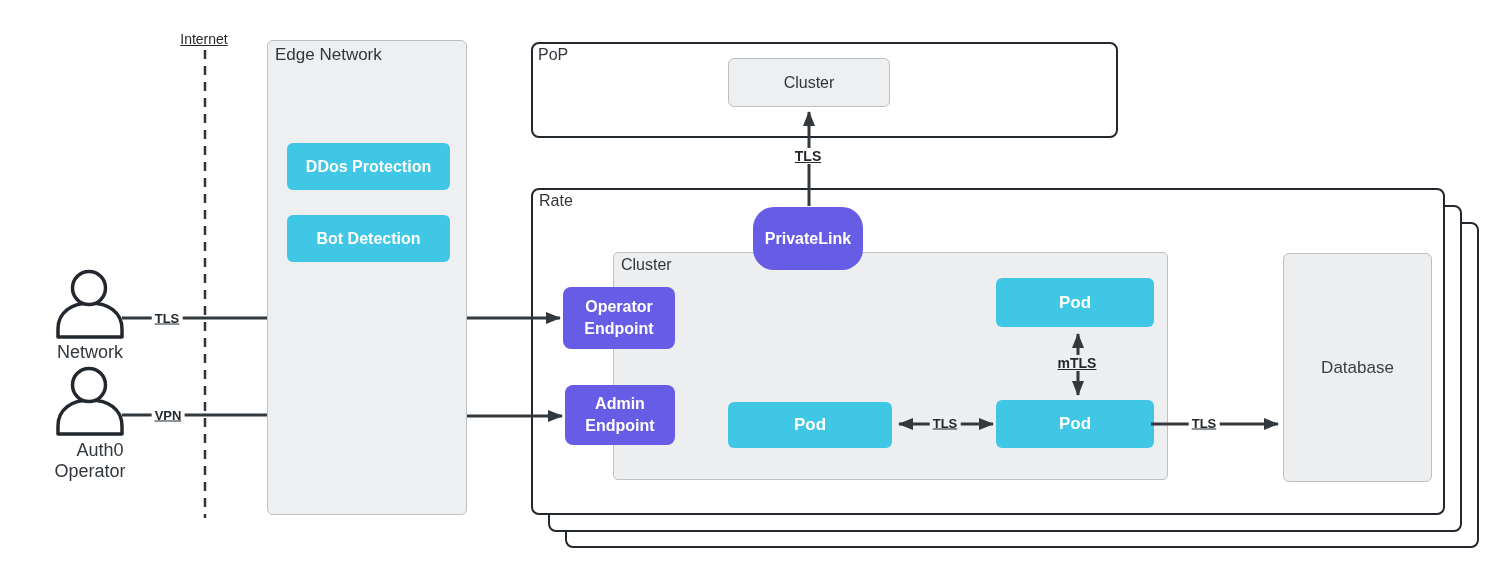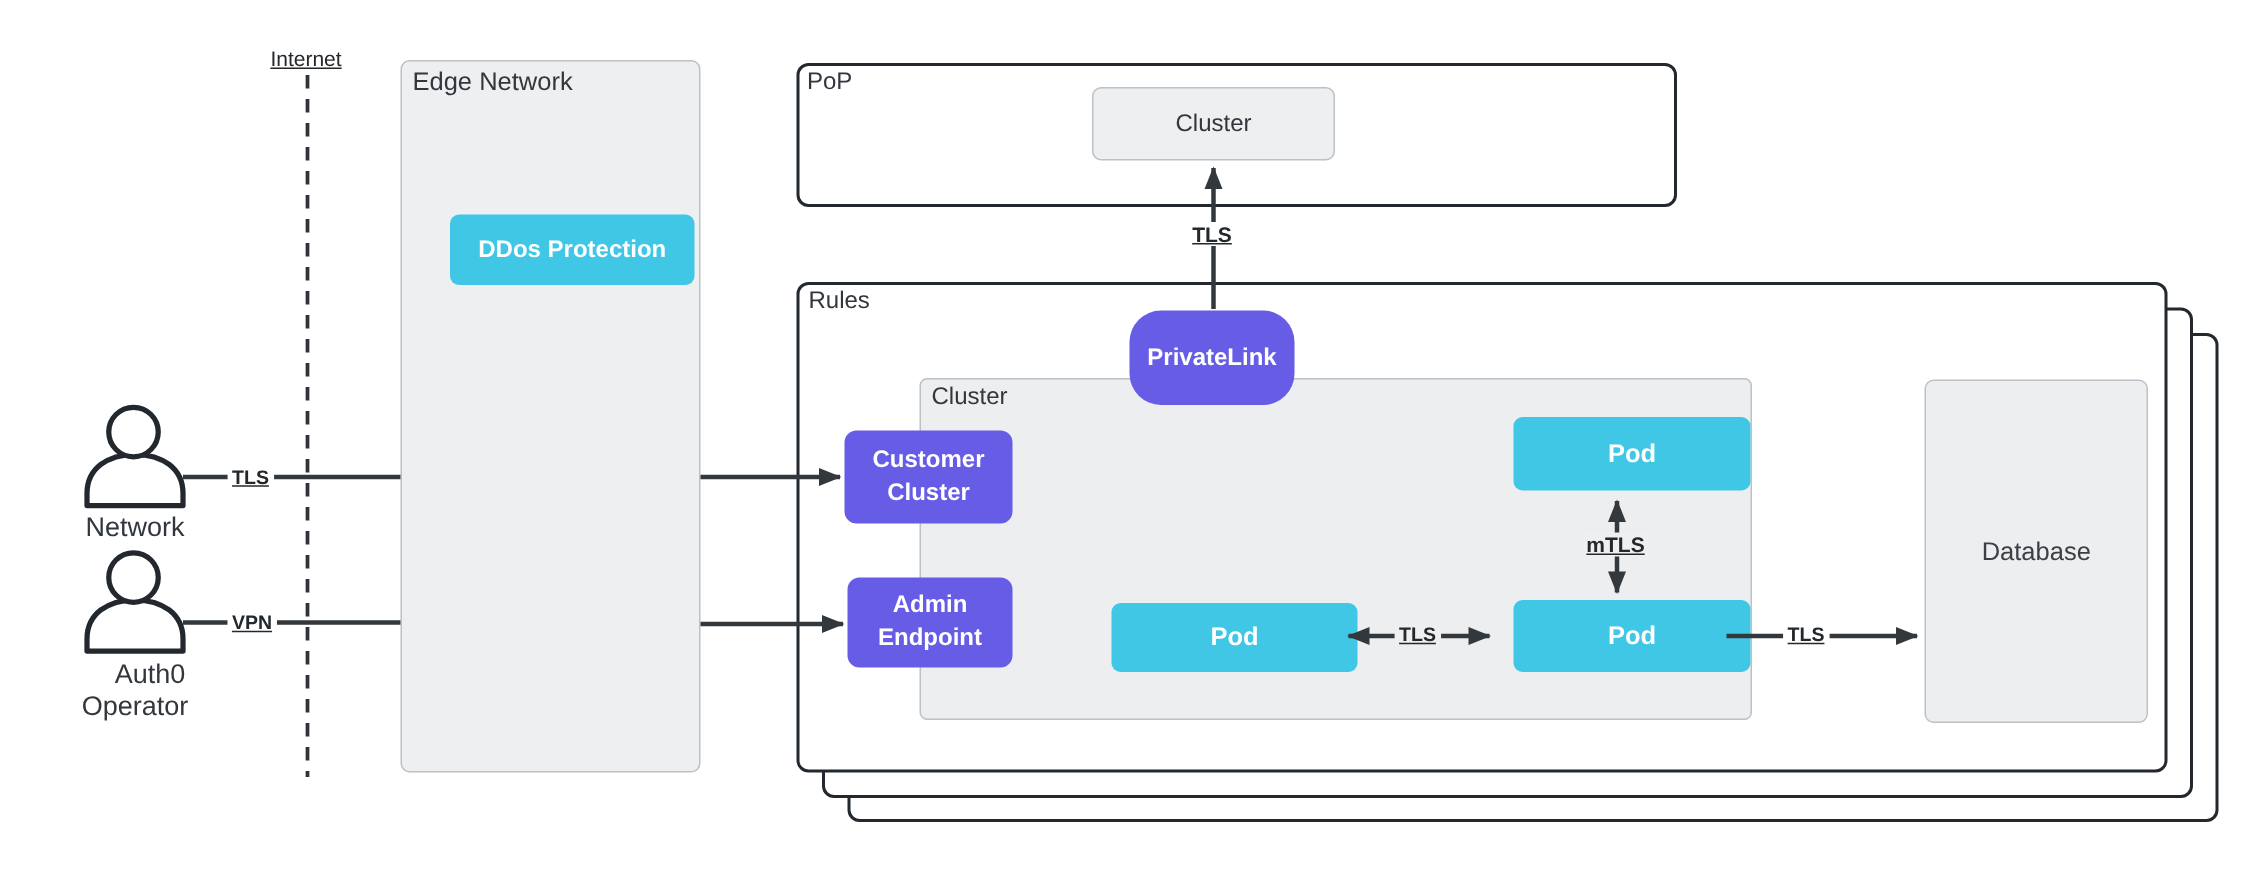--- a/index.html
+++ b/index.html
@@ -12,21 +12,21 @@
   
   .frame{position:absolute;background:#ffffff;border:2.5px solid #23282e;border-radius:8px;}
   .frame-title{position:absolute;font-size:16px;color:#32373d;z-index:6;}
 
   
   .gray-box{position:absolute;background:#edeff1;border:1px solid #bcc1c6;border-radius:6px;}
 
   
   .cyan{position:absolute;background:#41c7e6;border-radius:6px;color:#ffffff;
         font-weight:bold;font-size:16px;display:flex;align-items:center;justify-content:center;
-        text-align:center;z-index:5;margin-left:13px;}
+        text-align:center;z-index:5;}
   
   .purple{position:absolute;background:#675ce5;border-radius:8px;color:#ffffff;
         font-weight:bold;font-size:16px;display:flex;align-items:center;justify-content:center;
         text-align:center;line-height:1.35;z-index:5;}
 
   .plain-label{position:absolute;color:#32373d;z-index:6;}
   .center-txt{display:flex;align-items:center;justify-content:center;text-align:center;}
 
   .conn-label{position:absolute;transform:translate(-50%,-50%);font-weight:bold;font-size:13px;
         color:#23282d;background:#ffffff;padding:0 3px;z-index:20;white-space:nowrap;text-decoration:underline;}
@@ -39,35 +39,36 @@
   .watermark{position:absolute;right:14px;top:540px;font-size:17px;color:#a2a2a2;z-index:30;letter-spacing:1px;}
 </style>
 </head>
 <body>
 
 <div id="canvas">
 
   <div class="frame" style="left:565px;top:222px;width:914px;height:326px;"></div>
   <div class="frame" style="left:548px;top:205px;width:914px;height:327px;"></div>
   <div class="frame" style="left:531px;top:188px;width:914px;height:327px;z-index:2;"></div>
-  <div class="frame-title" style="left:539px;top:192px;">Rules</div>
+  <div class="frame-title" style="left:539px;top:192px;">Rate</div>
 
   <div class="frame" style="left:531px;top:42px;width:587px;height:96px;z-index:2;"></div>
   <div class="frame-title" style="left:538px;top:46px;">PoP</div>
   <div class="gray-box center-txt" style="left:728px;top:58px;width:162px;height:49px;z-index:5;font-size:16px;color:#32373d;">Cluster</div>
 
   <div class="gray-box" style="left:267px;top:40px;width:200px;height:475px;z-index:3;"></div>
   <div class="plain-label" style="left:275px;top:45px;font-size:17px;z-index:6;">Edge Network</div>
   <div class="cyan" style="left:287px;top:143px;width:163px;height:47px;">DDos Protection</div>
+  <div class="cyan" style="left:287px;top:215px;width:163px;height:47px;">Bot Detection</div>
 
   <div class="gray-box" style="left:613px;top:252px;width:555px;height:228px;background:#eceef0;border-radius:5px;z-index:3;"></div>
   <div class="plain-label" style="left:621px;top:256px;font-size:16px;">Cluster</div>
 
   <div class="purple" style="left:753px;top:207px;width:110px;height:63px;border-radius:21px;">PrivateLink</div>
-  <div class="purple" style="left:563px;top:287px;width:112px;height:62px;padding:0 8px;">Customer Cluster</div>
+  <div class="purple" style="left:563px;top:287px;width:112px;height:62px;padding:0 8px;">Operator Endpoint</div>
   <div class="purple" style="left:565px;top:385px;width:110px;height:60px;padding:16px 8px;">Admin Endpoint</div>
 
   <div class="cyan" style="left:728px;top:402px;width:164px;height:46px;font-size:17px;">Pod</div>
   <div class="cyan" style="left:996px;top:278px;width:158px;height:49px;font-size:17px;">Pod</div>
   <div class="cyan" style="left:996px;top:400px;width:158px;height:48px;font-size:17px;">Pod</div>
 
   <div class="gray-box center-txt" style="left:1283px;top:253px;width:149px;height:229px;background:#eceef0;font-size:17px;color:#3b4045;z-index:5;">Database</div>
 
   <svg class="abs" style="left:55px;top:268px;z-index:6;" width="70" height="72" viewBox="0 0 70 72">
     <path d="M3,69 L3,61 C3,44 17,35 35,35 C53,35 67,44 67,61 L67,69 Z" fill="#ffffff" stroke="#23282e" stroke-width="3.5" stroke-linejoin="round"></path>

